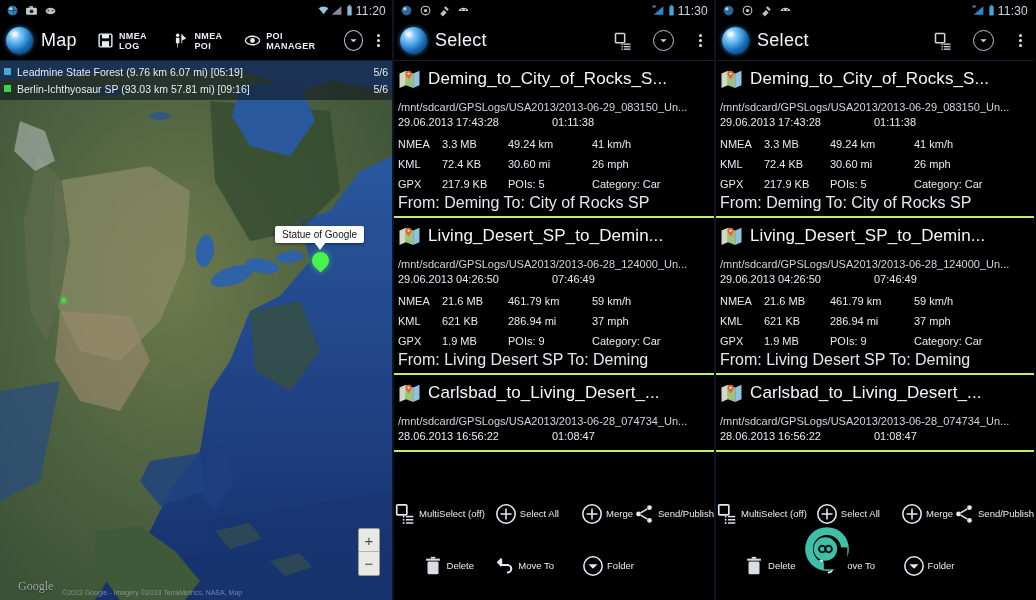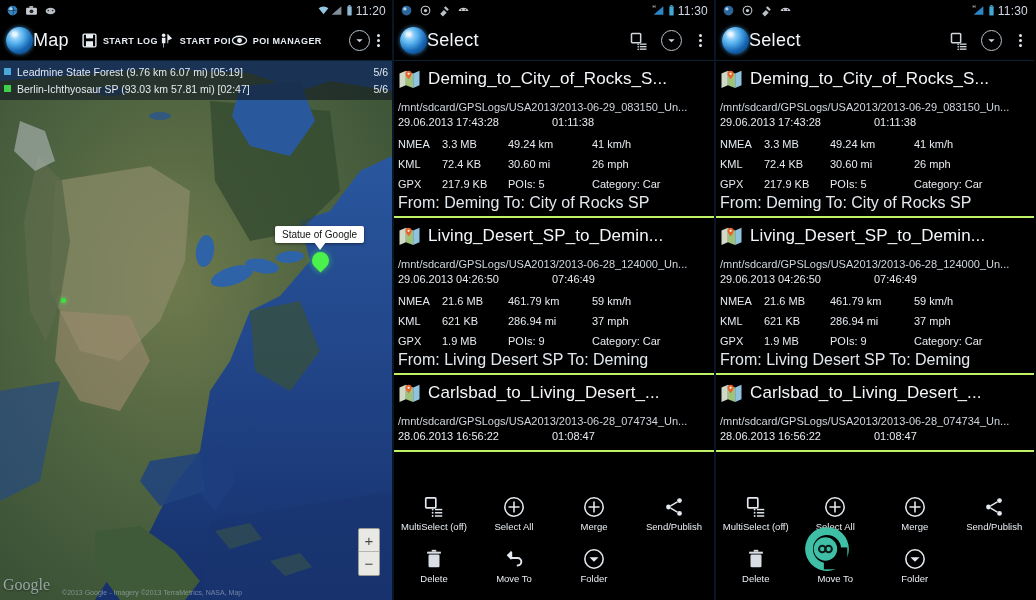--- a/index.html
+++ b/index.html
@@ -16,21 +16,21 @@
   
   .statusbar { height:21px; background:#000;
     display:flex; align-items:center; padding:0 6px; gap:5px; position:relative; z-index:5; }
   .sb-left { display:flex; align-items:center; gap:6px; }
   .sb-right { margin-left:auto; display:flex; align-items:center; }
   .sb-time { color:#cfd8e2; font-size:12px; letter-spacing:.2px; }
   .sb-ico { width:13px; height:13px; display:block; opacity:.92; }
 
   
   .actionbar { height:40px; background:#000;
-    display:flex; align-items:center; padding:0 6px; gap:0; position:relative; z-index:5;
+    display:flex; align-items:center; padding:0 6px; gap:8px; position:relative; z-index:5;
     border-bottom:1px solid #0b2030; }
   .ab-logo { width:27px; height:27px; border-radius:50%; flex:none;
     background:radial-gradient(circle at 34% 30%, #cfe9ff 0%, #5ab4ef 32%, #1667b4 62%, #07305e 100%);
     box-shadow:0 0 4px rgba(80,180,255,.7); position:relative; }
   .ab-logo::after{ content:""; position:absolute; left:20%; top:16%; width:26%; height:22%;
     border-radius:50%; background:rgba(255,255,255,.75); filter:blur(1px); }
   .ab-title { color:#f2f6fa; font-size:18px; font-weight:400; letter-spacing:.3px; }
   .ab-btn { display:flex; align-items:center; gap:5px; color:#e8eef4;
     font-size:9px; font-weight:bold; letter-spacing:.4px; }
   .ab-spacer { margin-left:auto; }
@@ -59,22 +59,22 @@
     border-top:8px solid #fff; }
   .pin { position:absolute; width:17px; height:17px; background:#4cf24c; border-radius:50% 50% 50% 0;
     transform:rotate(-45deg); box-shadow:0 0 6px rgba(80,255,80,.6); }
   .pin-sm { position:absolute; width:5px; height:5px; background:#39e23d; border-radius:50%;
     box-shadow:0 0 5px rgba(80,255,80,.8); }
   .zoomctl { position:absolute; right:12px; bottom:24px; width:22px; z-index:4;
     background:#e8e8e4; border:1px solid #9a9a94; border-radius:2px; }
   .zoomctl div { height:23px; display:flex; align-items:center; justify-content:center;
     color:#4a4a48; font-size:15px; line-height:1; }
   .zoomctl div:first-child { border-bottom:1px solid #b5b5ae; }
-  .gattr { position:absolute; left:3px; bottom:6px; z-index:4; color:#c9d2de;
-    font-size:16px; font-family:"Liberation Serif", serif; opacity:.65;
+  .gattr { position:absolute; left:18px; bottom:6px; z-index:4; color:#c9d2de;
+    font-size:12px; font-family:"Liberation Serif", serif; opacity:.65;
     text-shadow:0 1px 2px rgba(0,0,0,.6); }
   .gcredit { position:absolute; left:62px; bottom:4px; z-index:4; color:#b8c4d4;
     font-size:7px; opacity:.55; white-space:nowrap; }
 
   
   .listwrap { position:absolute; left:0; right:0; top:61px; bottom:119px; overflow:hidden; }
   .item { padding:2px 4px 4px 4px; border-bottom:2px solid #bef264; }
   .it-head { display:flex; align-items:center; gap:7px; height:31px; }
   .it-icon { width:23px; height:20px; flex:none; }
   .it-title { color:#f4f7fa; font-size:17px; white-space:nowrap; overflow:hidden; letter-spacing:.1px; }
@@ -83,22 +83,22 @@
   .it-grid span { color:#e6ebf0; font-size:11px; line-height:20px; white-space:nowrap; }
   .it-row2 { display:grid; grid-template-columns:154px auto; }
   .it-row2 span { color:#e6ebf0; font-size:11px; line-height:19px; white-space:nowrap; }
   .it-from { color:#e2e8ee; font-size:16px; line-height:18px; white-space:nowrap; overflow:hidden; }
 
   
   .bottombar { position:absolute; left:0; right:0; bottom:0; height:119px;
     background:#000; display:flex; flex-direction:column; justify-content:center;
     padding:4px 0 6px 0; }
   .brow { display:flex; }
-  .bcell { flex:1; display:flex; flex-direction:column; align-items:center;
-    justify-content:center; gap:3px; padding:5px 0; min-height:52px; }
+  .bcell { flex:1; display:flex; flex-direction:row; align-items:center;
+    justify-content:flex-end; gap:3px; padding:5px 0; min-height:52px; }
   .bcell span { color:#e9eef3; font-size:9.5px; white-space:nowrap; }
   .bico { width:22px; height:22px; }
   .bempty { flex:1; }
 
   
   .watermark { position:absolute; left:802px; top:524px; z-index:30;
     display:flex; align-items:center; gap:1px; pointer-events:none; }
   .wm-logo { width:50px; height:50px; flex:none; }
   .wm-text { color:#49c5ae; font-size:38px; letter-spacing:-1px;
     font-family:"DejaVu Sans", sans-serif; line-height:1; }
@@ -146,31 +146,31 @@
     <div class="actionbar">
       <div class="ab-logo"></div>
       <div class="ab-title">Map</div>
 
       <div class="ab-btn" style="margin-left:12px">
         <svg class="ab-ico" viewBox="0 0 24 24">
           <rect x="3" y="3" width="18" height="18" rx="1.5" fill="none" stroke="#e8eef4" stroke-width="2"></rect>
           <rect x="7" y="3" width="10" height="6" fill="#e8eef4"></rect>
           <rect x="7" y="13" width="10" height="8" fill="#e8eef4"></rect>
         </svg>
-        <span>START LOG</span>
+        <span>NMEA LOG</span>
       </div>
 
       <div class="ab-btn">
         <svg class="ab-ico" viewBox="0 0 24 24">
           <circle cx="8" cy="4.5" r="2.5" fill="#e8eef4"></circle>
           <path d="M5.5 8h5v8h-2v6h-1v-6h-2z" fill="#e8eef4"></path>
           <path d="M14 3v9l6-3z" fill="#e8eef4"></path>
             <rect x="13.2" y="3" width="1.2" height="13" fill="#e8eef4"></rect>
         </svg>
-        <span>START POI</span>
+        <span>NMEA POI</span>
       </div>
 
       <div class="ab-btn">
         <svg class="ab-ico" viewBox="0 0 24 24">
           <ellipse cx="12" cy="12" rx="10" ry="6" fill="none" stroke="#e8eef4" stroke-width="1.8"></ellipse>
           <circle cx="12" cy="12" r="3.4" fill="#e8eef4"></circle>
         </svg>
         <span>POI MANAGER</span>
       </div>
 
@@ -239,21 +239,21 @@
       </svg>
 
       <div class="overlaybar">
         <div class="ov-row">
           <span class="ov-dot" style="background:#4aa7d8"></span>
           <span>Leadmine State Forest (9.76 km 6.07 mi) [05:19]</span>
           <span class="ov-count">5/6</span>
         </div>
         <div class="ov-row">
           <span class="ov-dot" style="background:#3fd14a"></span>
-          <span>Berlin-Ichthyosaur SP (93.03 km 57.81 mi) [02:47]</span>
+          <span>Berlin-Ichthyosaur SP (93.03 km 57.81 mi) [09:16]</span>
           <span class="ov-count">5/6</span>
         </div>
       </div>
 
       <div class="callout" style="left:275px; top:165px;">Statue of Google</div>
       <div class="pin" style="left:312px; top:191px;"></div>
       <div class="pin-sm" style="left:61px; top:237px;"></div>
 
       <div class="zoomctl">
         <div>+</div>

